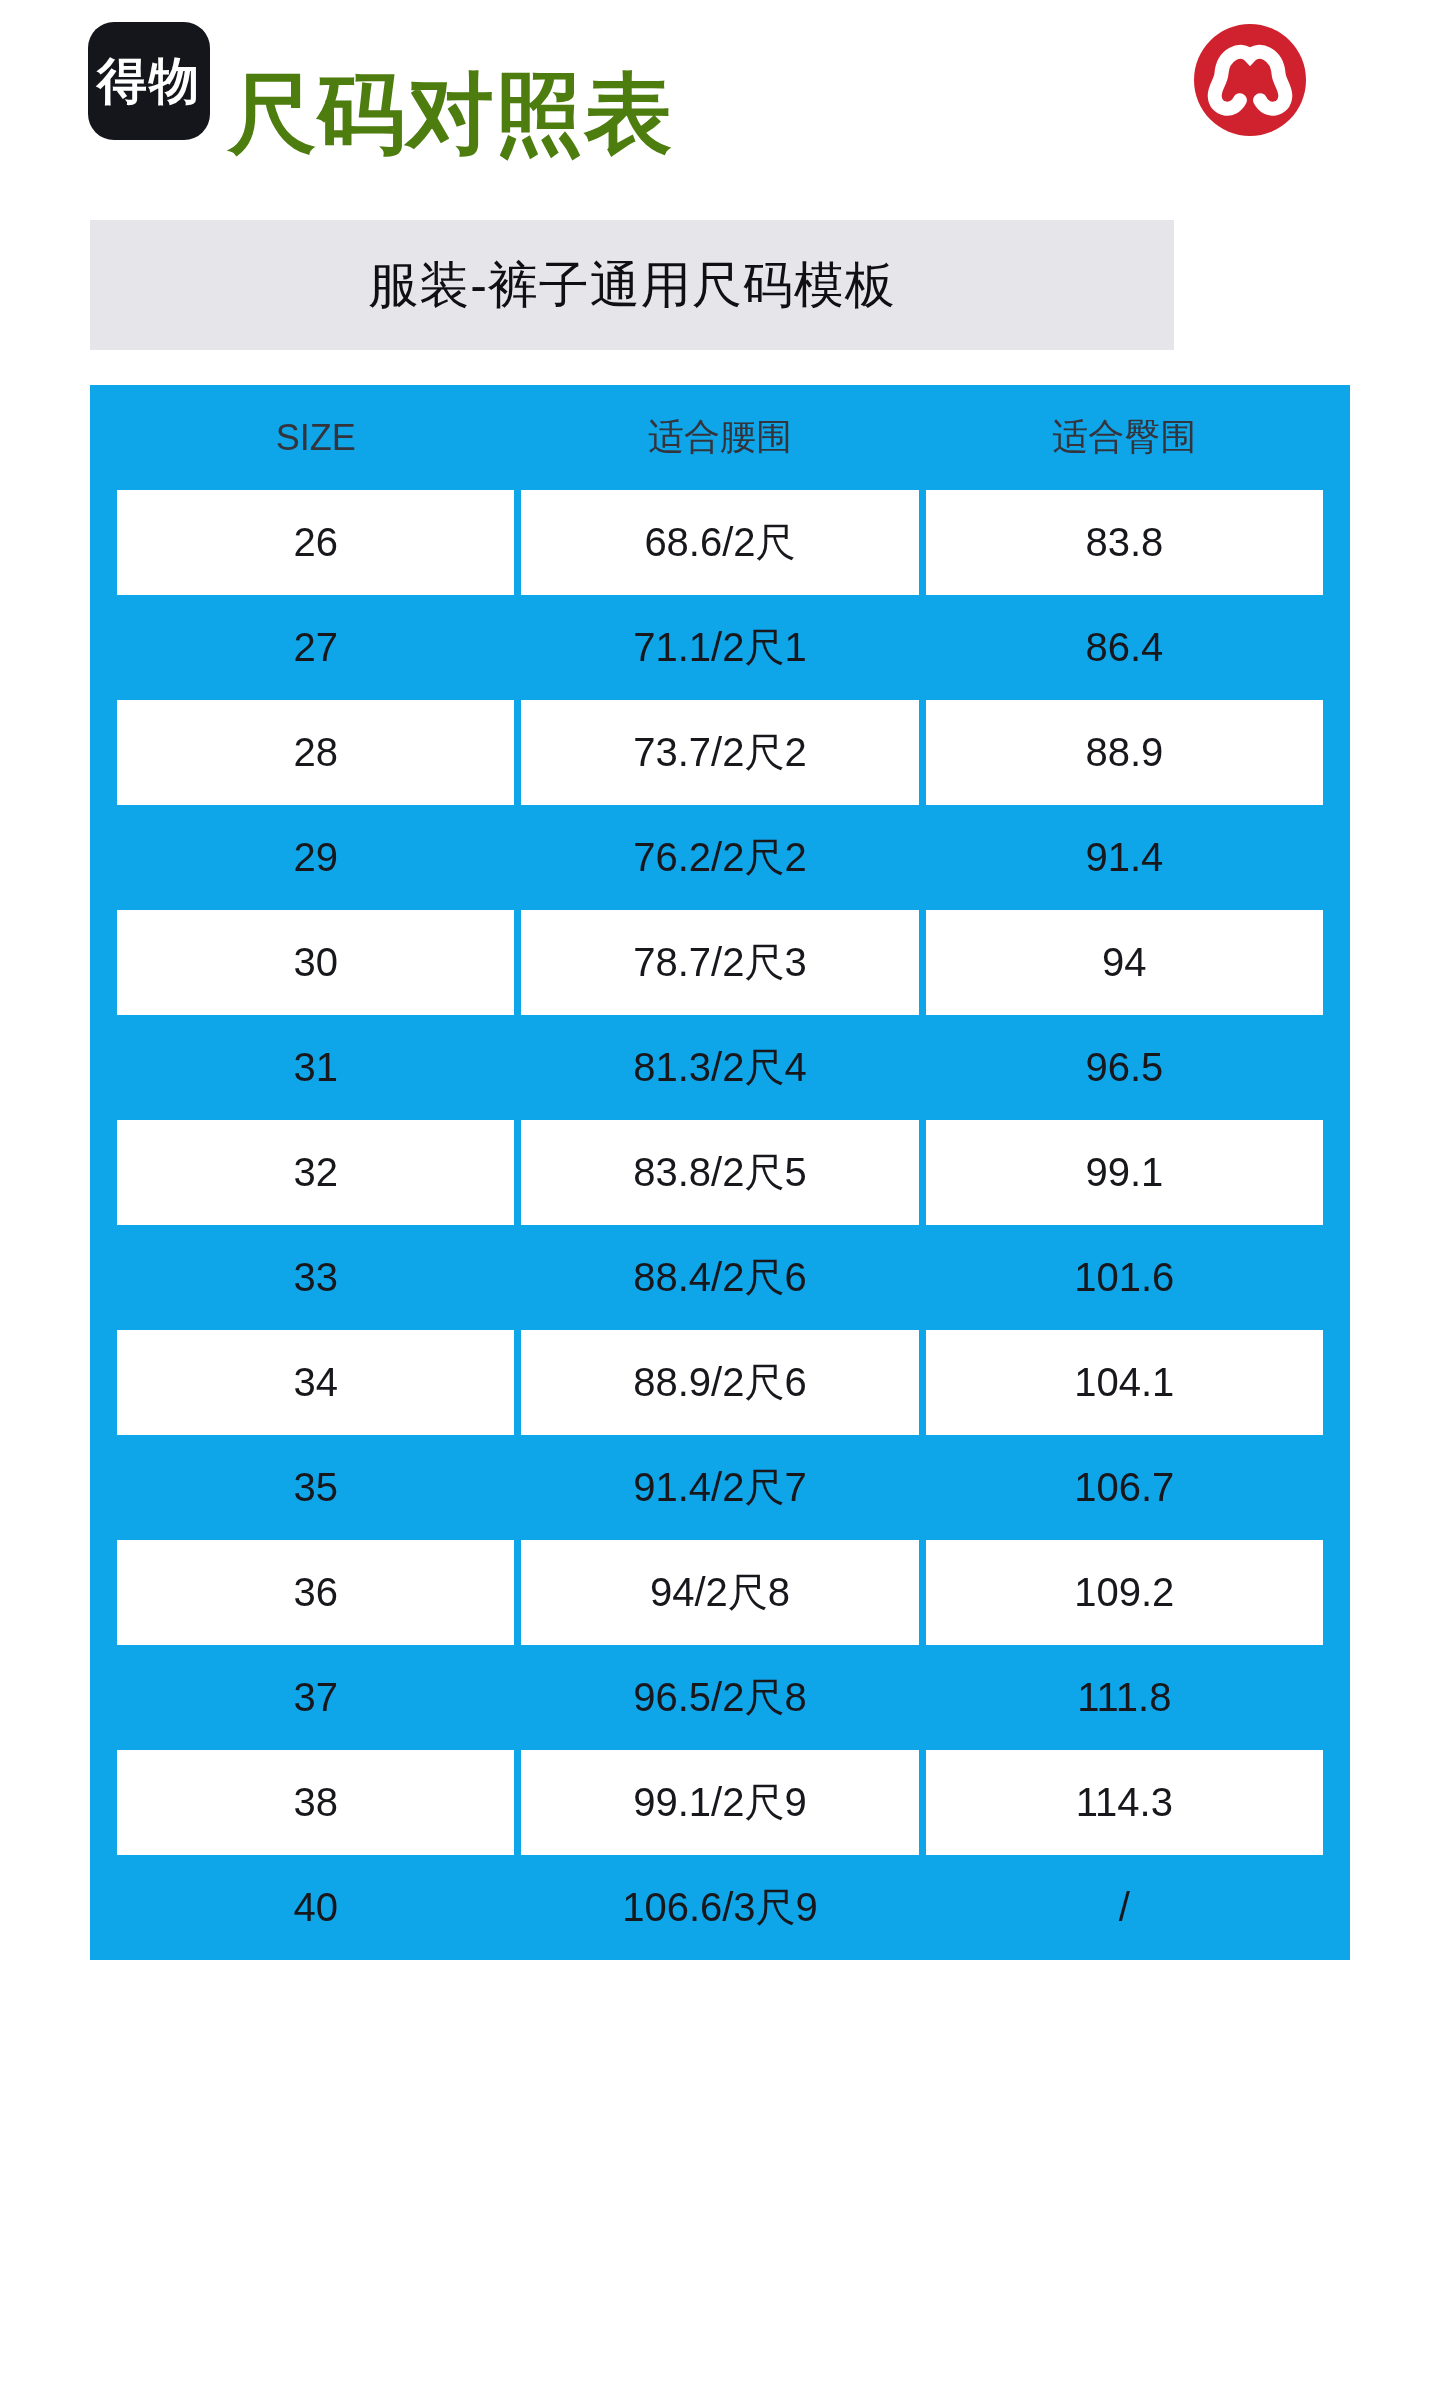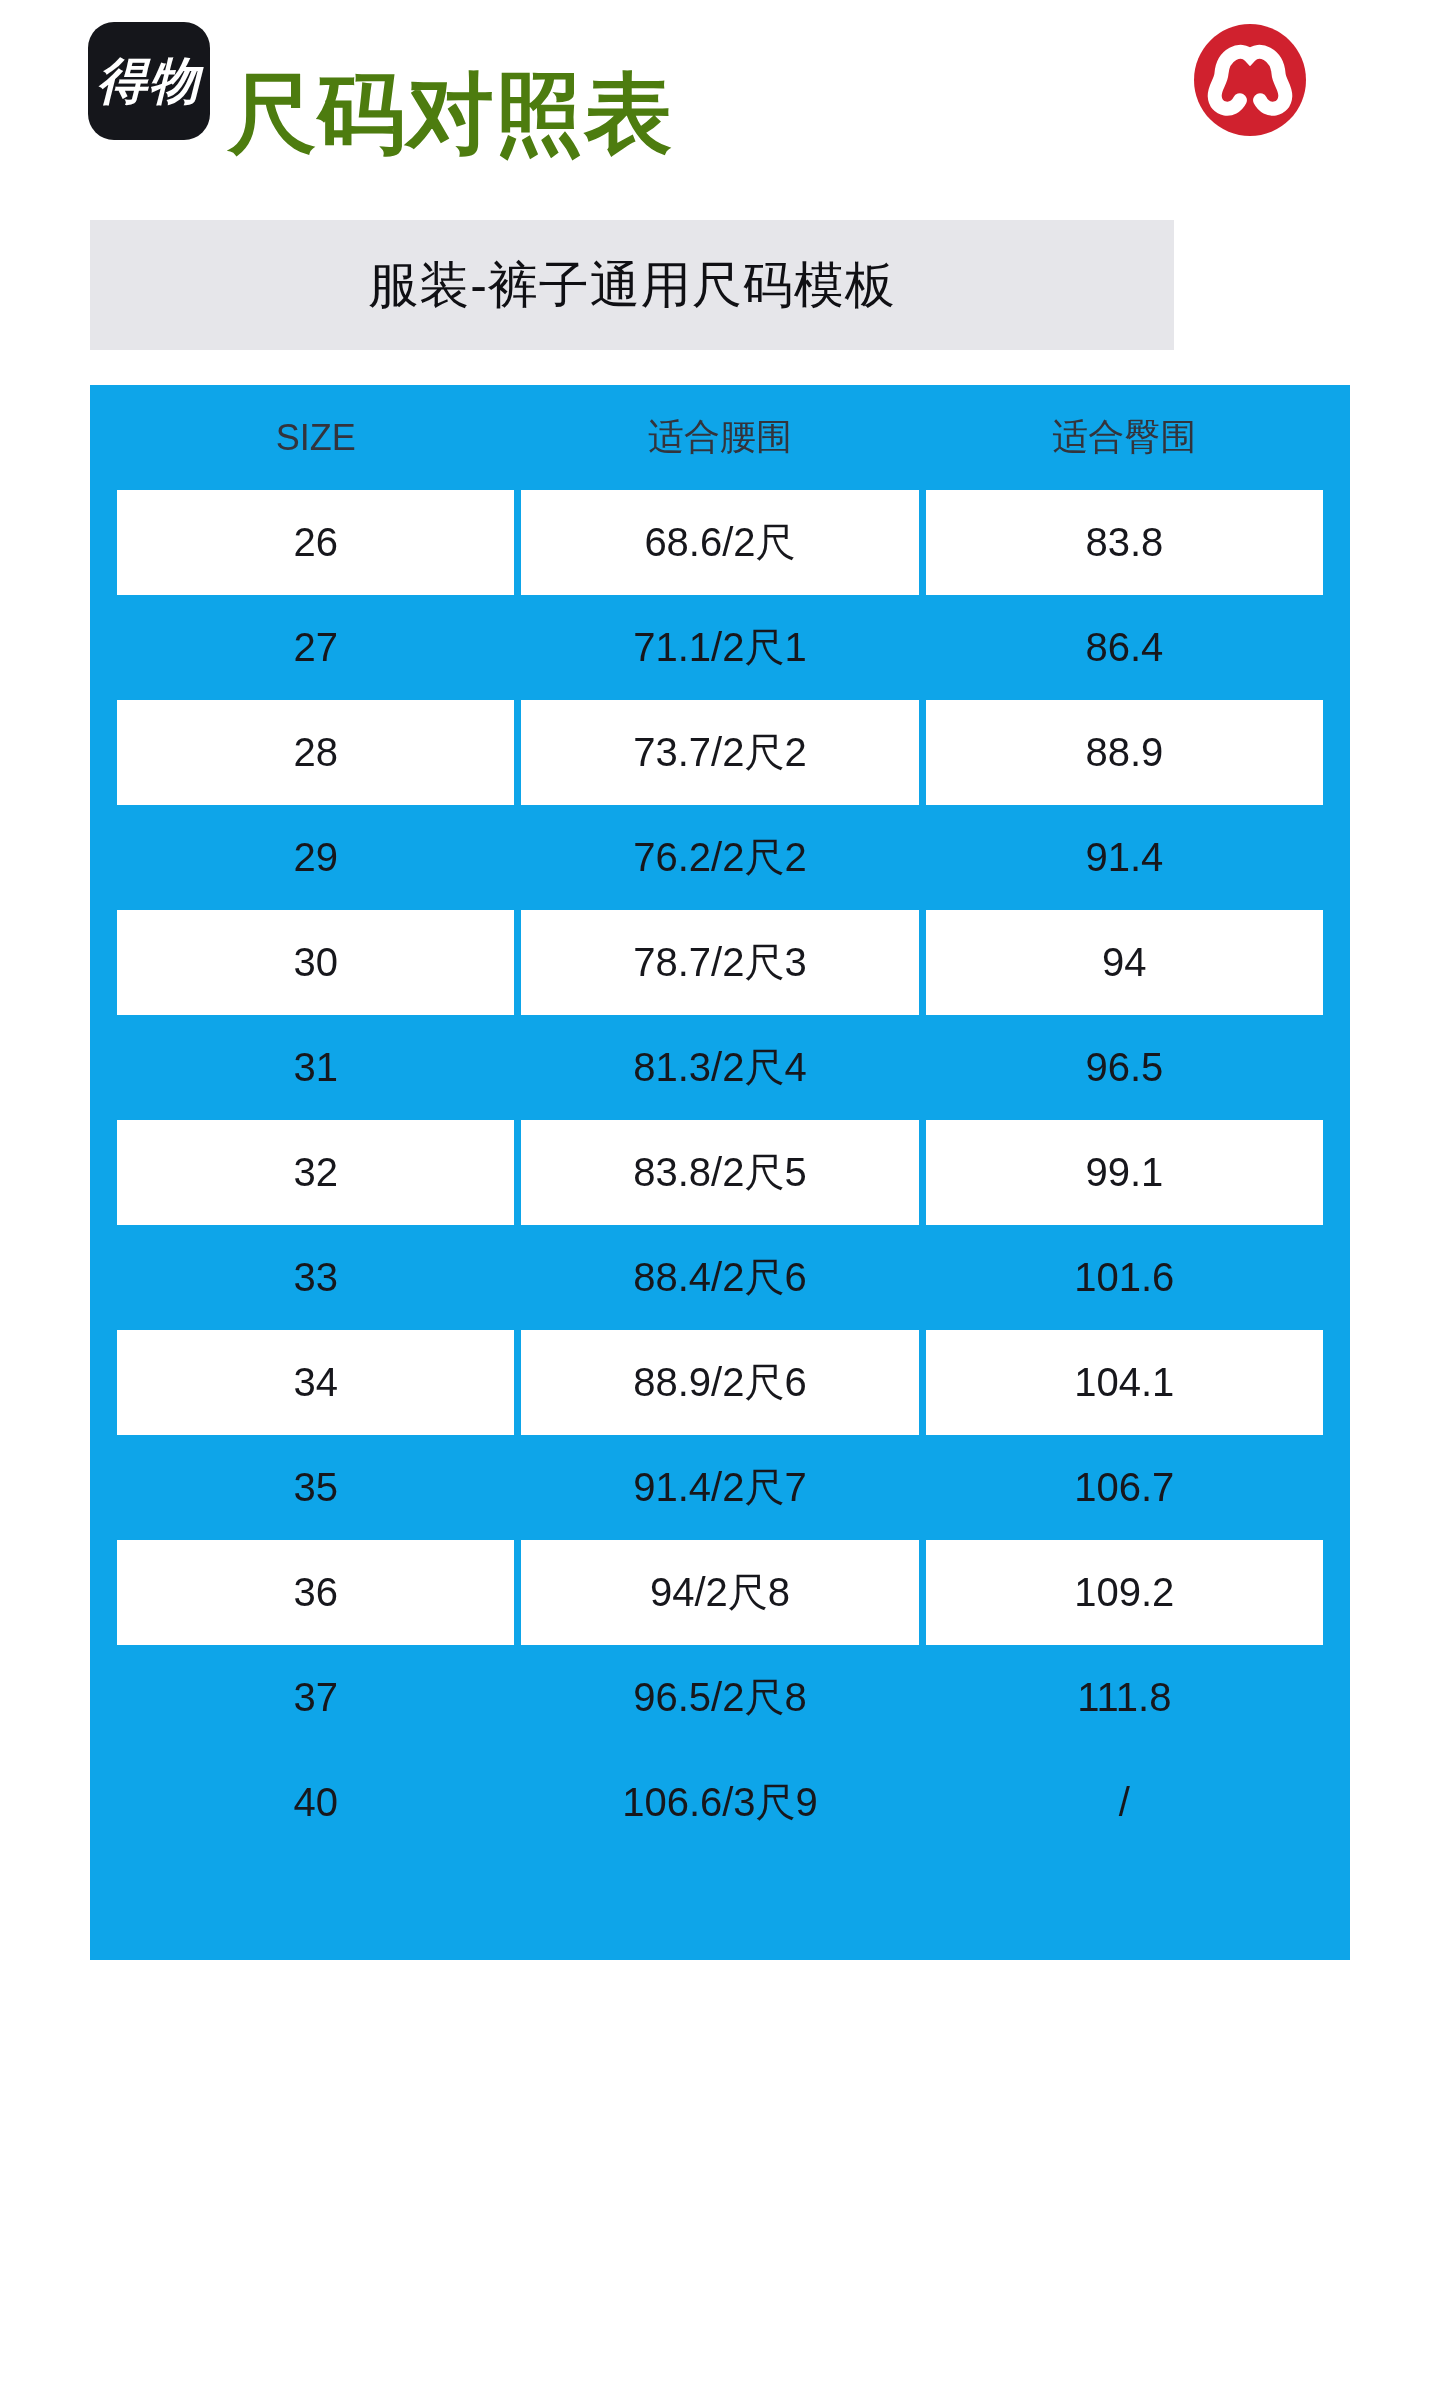--- a/index.html
+++ b/index.html
@@ -20,21 +20,20 @@
     width: 122px; height: 118px;
     background: #15161b;
     border-radius: 26px;
     display: flex; align-items: center; justify-content: center;
   }
   .brand-badge span {
     color: #ffffff;
     font-size: 50px;
     font-weight: 700;
     letter-spacing: 2px;
-    font-style: italic;
   }
   .page-title {
     position: absolute;
     left: 228px; top: 56px;
     font-size: 88px;
     line-height: 116px;
     font-weight: 600;
     color: #4d7c0f;
     letter-spacing: 1px;
     white-space: nowrap;
@@ -183,20 +182,25 @@
     <div class="trow alt-white">
       <div class="cell">36</div>
       <div class="cell">94/2尺8</div>
       <div class="cell">109.2</div>
     </div>
     <div class="trow alt-gray">
       <div class="cell">37</div>
       <div class="cell">96.5/2尺8</div>
       <div class="cell">111.8</div>
     </div>
+    <div class="trow alt-white">
+      <div class="cell">38</div>
+      <div class="cell">99.1/2尺9</div>
+      <div class="cell">114.3</div>
+    </div>
     <div class="trow alt-gray">
       <div class="cell">40</div>
       <div class="cell">106.6/3尺9</div>
       <div class="cell">/</div>
     </div>
   </div>
 
 
 </div>
 

